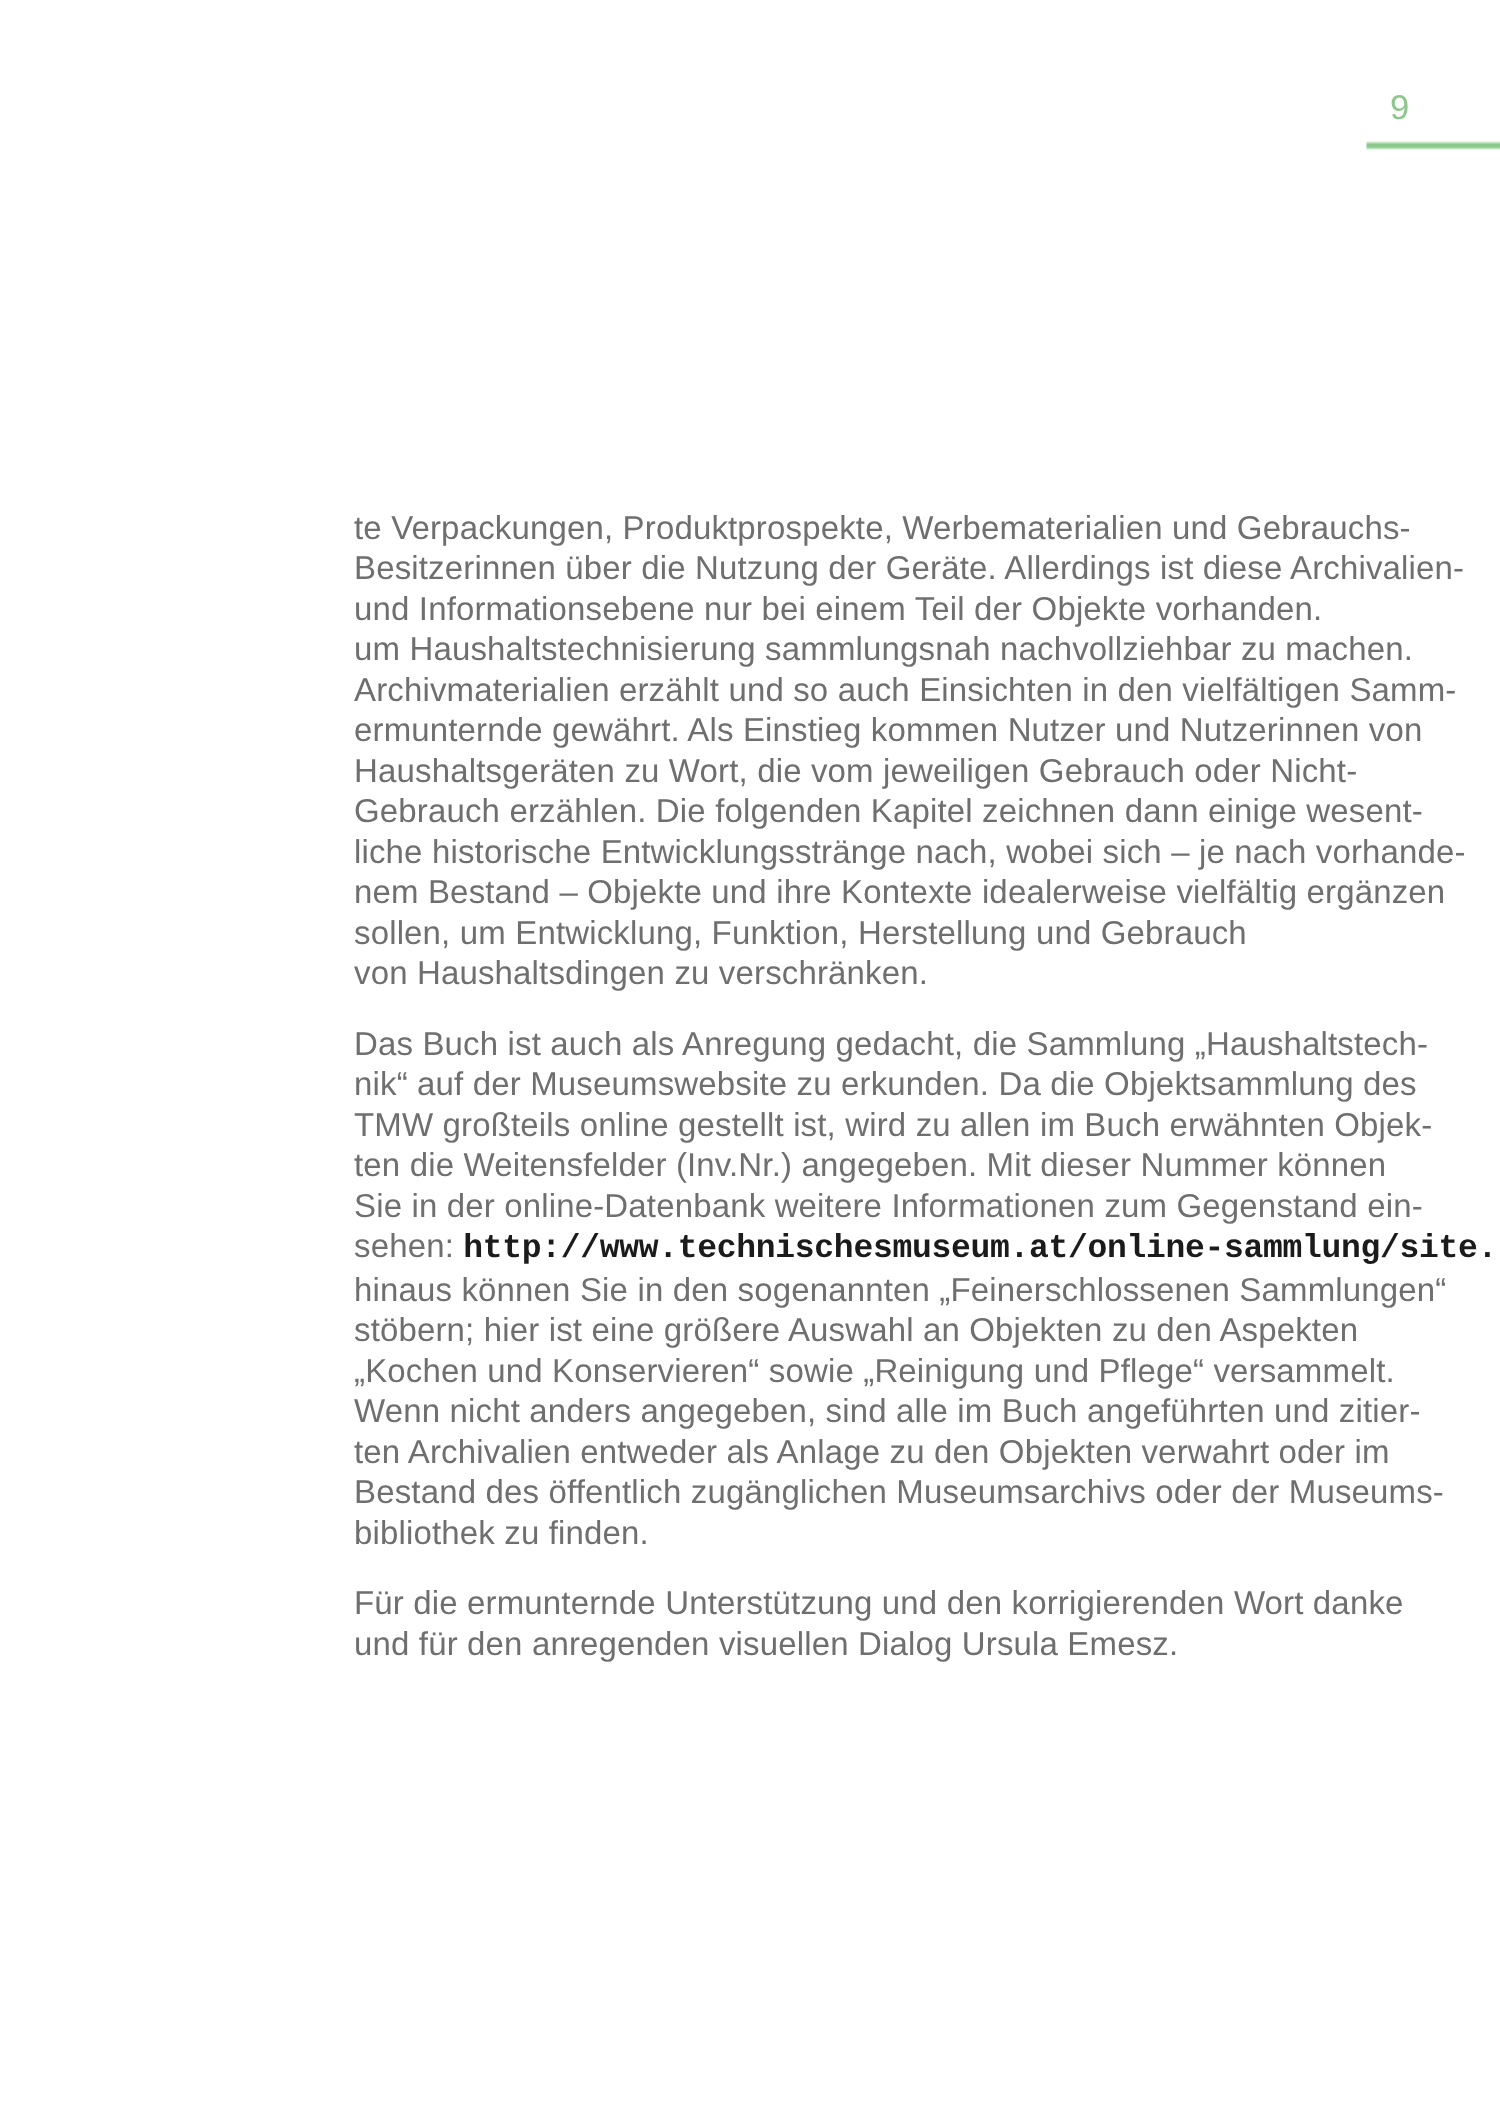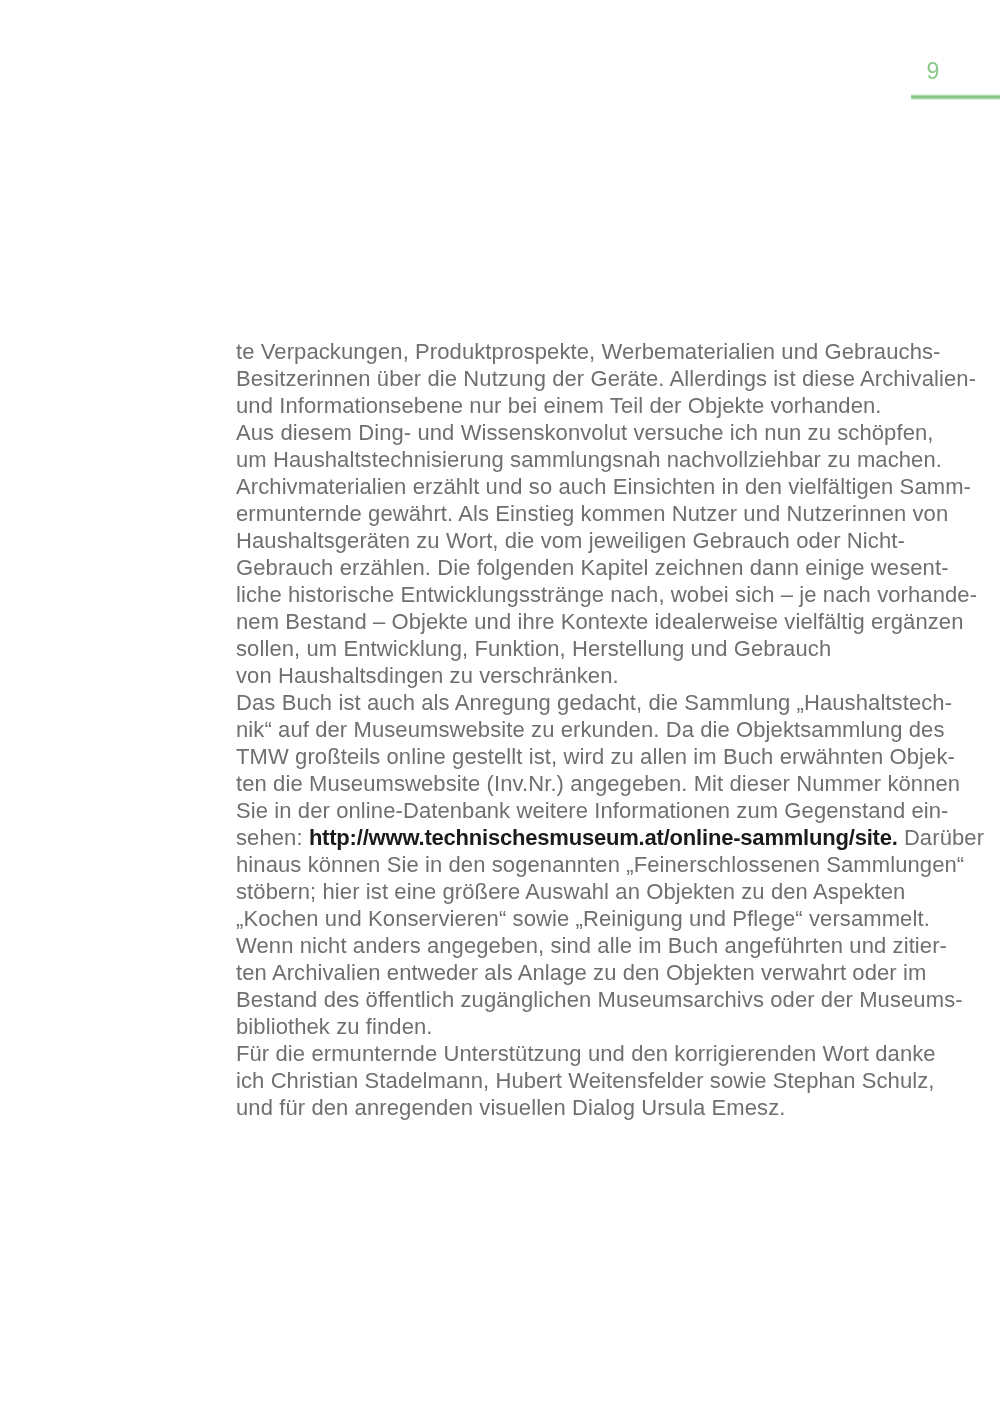--- a/index.html
+++ b/index.html
@@ -40,66 +40,66 @@
     left: 236px;
     top: 338px;
     width: 690px;
     color: var(--body-text, #6f6f6f);
     font-size: 22px;
     line-height: 27px;
     font-weight: 300;
     letter-spacing: 0.1px;
   }
   .paragraph + .paragraph {
+    margin-top: 20px;
   }
   .text-line {
     white-space: pre;
   }
   .url-bold {
     color: var(--bold-text, #1b1b1b);
     font-weight: 700;
     letter-spacing: -0.2px;
+    font-family: Liberation Mono, monospace;
   }
 </style>
 </head>
 <body>
 
 <div class="page">
   <div class="page-number">9</div>
   <div class="header-rule"></div>
   <div class="body-text">
       <div class="paragraph">
         <div class="text-line"><span>te Verpackungen, Produktprospekte, Werbematerialien und Gebrauchs-</span></div>
         <div class="text-line"><span>Besitzerinnen über die Nutzung der Geräte. Allerdings ist diese Archivalien-</span></div>
         <div class="text-line"><span>und Informationsebene nur bei einem Teil der Objekte vorhanden.</span></div>
-        <div class="text-line"><span>Aus diesem Ding- und Wissenskonvolut versuche ich nun zu schöpfen,</span></div>
         <div class="text-line"><span>um Haushaltstechnisierung sammlungsnah nachvollziehbar zu machen.</span></div>
         <div class="text-line"><span>Archivmaterialien erzählt und so auch Einsichten in den vielfältigen Samm-</span></div>
         <div class="text-line"><span>ermunternde gewährt. Als Einstieg kommen Nutzer und Nutzerinnen von</span></div>
         <div class="text-line"><span>Haushaltsgeräten zu Wort, die vom jeweiligen Gebrauch oder Nicht-</span></div>
         <div class="text-line"><span>Gebrauch erzählen. Die folgenden Kapitel zeichnen dann einige wesent-</span></div>
         <div class="text-line"><span>liche historische Entwicklungsstränge nach, wobei sich – je nach vorhande-</span></div>
         <div class="text-line"><span>nem Bestand – Objekte und ihre Kontexte idealerweise vielfältig ergänzen</span></div>
         <div class="text-line"><span>sollen, um Entwicklung, Funktion, Herstellung und Gebrauch</span></div>
         <div class="text-line"><span>von Haushaltsdingen zu verschränken.</span></div>
       </div>
       <div class="paragraph">
         <div class="text-line"><span>Das Buch ist auch als Anregung gedacht, die Sammlung „Haushaltstech-</span></div>
         <div class="text-line"><span>nik“ auf der Museumswebsite zu erkunden. Da die Objektsammlung des</span></div>
         <div class="text-line"><span>TMW großteils online gestellt ist, wird zu allen im Buch erwähnten Objek-</span></div>
-        <div class="text-line"><span>ten die Museumswebsite (Inv.Nr.) angegeben. Mit dieser Nummer können</span></div>
+        <div class="text-line"><span>ten die Weitensfelder (Inv.Nr.) angegeben. Mit dieser Nummer können</span></div>
         <div class="text-line"><span>Sie in der online-Datenbank weitere Informationen zum Gegenstand ein-</span></div>
         <div class="text-line"><span>sehen: </span><span class="url-bold">http://www.technischesmuseum.at/online-sammlung/site.</span><span> Darüber</span></div>
         <div class="text-line"><span>hinaus können Sie in den sogenannten „Feinerschlossenen Sammlungen“</span></div>
         <div class="text-line"><span>stöbern; hier ist eine größere Auswahl an Objekten zu den Aspekten</span></div>
         <div class="text-line"><span>„Kochen und Konservieren“ sowie „Reinigung und Pflege“ versammelt.</span></div>
         <div class="text-line"><span>Wenn nicht anders angegeben, sind alle im Buch angeführten und zitier-</span></div>
         <div class="text-line"><span>ten Archivalien entweder als Anlage zu den Objekten verwahrt oder im</span></div>
         <div class="text-line"><span>Bestand des öffentlich zugänglichen Museumsarchivs oder der Museums-</span></div>
         <div class="text-line"><span>bibliothek zu finden.</span></div>
       </div>
       <div class="paragraph">
         <div class="text-line"><span>Für die ermunternde Unterstützung und den korrigierenden Wort danke</span></div>
-        <div class="text-line"><span>ich Christian Stadelmann, Hubert Weitensfelder sowie Stephan Schulz,</span></div>
         <div class="text-line"><span>und für den anregenden visuellen Dialog Ursula Emesz.</span></div>
       </div>
     </div>
 </div>
 
 </body></html>

